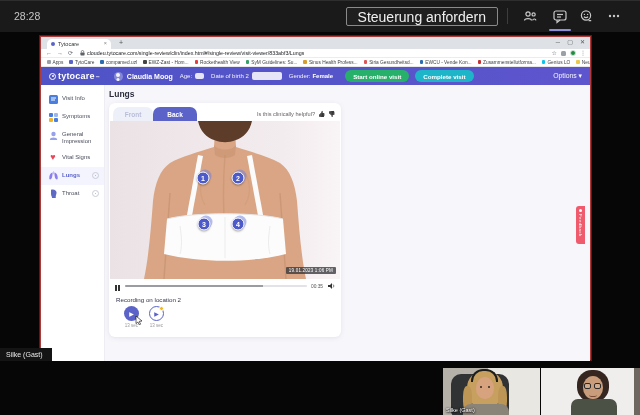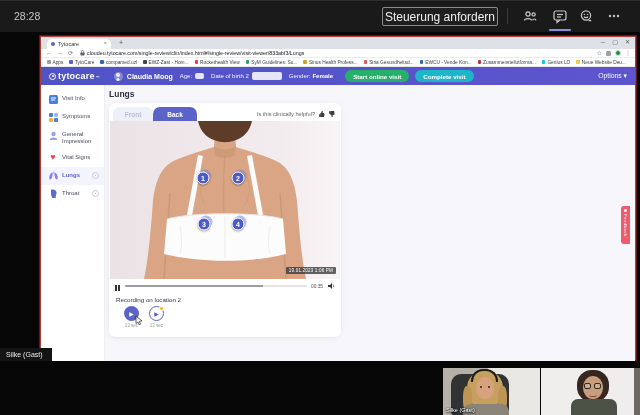--- a/index.html
+++ b/index.html
@@ -3,28 +3,28 @@
 <meta charset="utf-8">
 <style>
   * { margin:0; padding:0; box-sizing:border-box; }
   html,body { width:640px; height:415px; }
   body { font-family:"Liberation Sans", sans-serif; background:#000; overflow:hidden; }
   .screen { position:relative; width:640px; height:415px; background:#060606; }
 
   
   .topbar { position:absolute; left:0; top:0; width:640px; height:32px; background:#1a1a1a; box-shadow:inset 0 1px 0 #2e2e2e; }
   .timer { position:absolute; left:14px; top:10px; font-size:10.5px; color:#c5c5c5; }
-  .req-btn { position:absolute; right:142px; top:7px; height:19px; padding:0 2px; background:#1f1f1f; border:1px solid #8a8a8a; border-radius:2px; color:#f0f0f0; font-size:12px; font-family:inherit; }
+  .req-btn { position:absolute; right:142px; top:7px; height:19px; padding:0 11px; background:#1f1f1f; border:1px solid #8a8a8a; border-radius:2px; color:#f0f0f0; font-size:14px; font-family:inherit; }
   .tb-sep { position:absolute; right:132px; top:8px; width:1px; height:16px; background:#3d3d3d; }
   .tb-icon { position:absolute; top:7px; width:20px; height:18px; display:flex; align-items:center; justify-content:center; }
   .i-people { right:100px; } .i-chat { right:70px; } .i-react { right:44px; } .i-more { right:16px; }
   .chat-underline { position:absolute; left:-1px; bottom:-6px; width:22px; height:2px; background:#8d90d9; border-radius:1px; }
 
   
-  .share { position:absolute; left:40px; top:36px; width:596px; height:324px; background:#6d28d9; border:1px solid #b03a3a; box-shadow:0 0 0 1px rgba(176,40,40,.55); }
+  .share { position:absolute; left:40px; top:36px; width:551px; height:324px; background:#6d28d9; border:1px solid #b03a3a; box-shadow:0 0 0 1px rgba(176,40,40,.55); }
   .tabstrip { position:absolute; left:0; top:0; width:100%; height:12px; background:#dee1e6; }
   .tab { position:absolute; left:6px; top:2px; width:64px; height:10px; background:#fff; border-radius:5px 5px 0 0; display:flex; align-items:center; gap:3px; padding:0 4px; }
   .favicon { width:4px; height:4px; border-radius:50%; background:#5b63c8; flex:none; }
   .tab-title { font-size:5.5px; color:#333; flex:1; white-space:nowrap; overflow:hidden; }
   .tab-close { font-size:5.5px; color:#888; line-height:1; }
   .newtab { position:absolute; left:78px; top:2px; font-size:7px; color:#555; }
   .wc { position:absolute; top:2px; font-size:6px; color:#555; line-height:1; }
   .wc-min { right:30px; } .wc-max { right:17px; } .wc-close { right:5px; }
 
   .addrbar { position:absolute; left:0; top:12px; width:100%; height:9px; background:#fff; border-bottom:1px solid #ececec; display:flex; align-items:center; }

